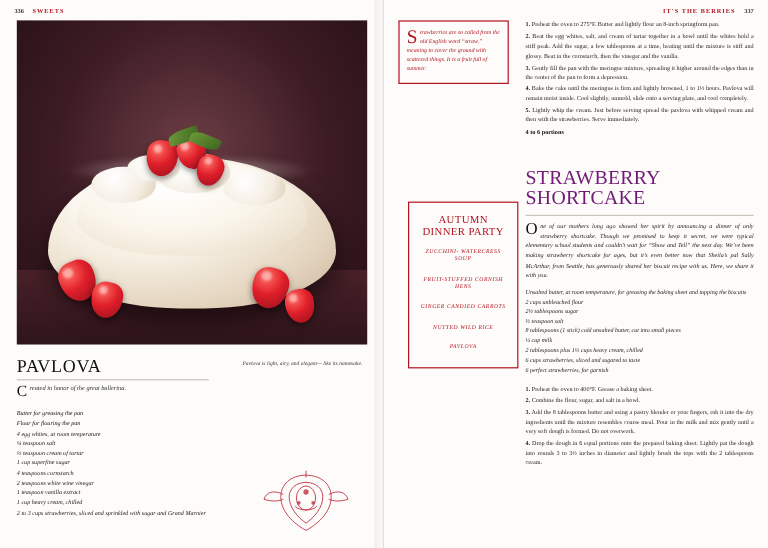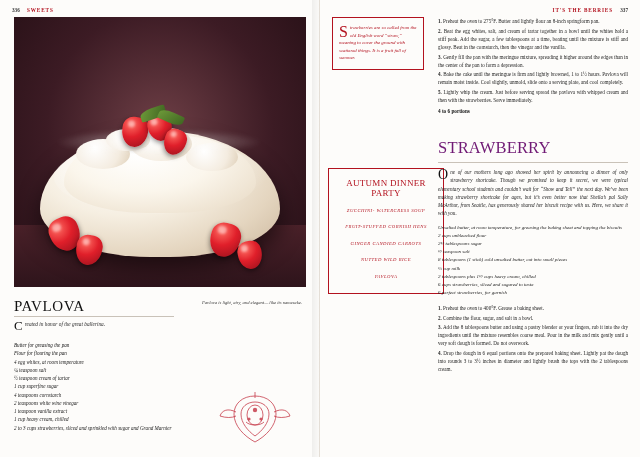--- a/index.html
+++ b/index.html
@@ -238,23 +238,23 @@
   .redbox .dropcap {
     float: left;
     font-size: 16px;
     line-height: 13px;
     padding: 1px 2px 0 0;
     font-style: normal;
     color: #b3121f;
   }
   .menu-box {
     position: absolute;
-    left: 8px;
+    left: 20px;
     top: 168px;
-    width: 116px;
+    width: 92px;
     border: 1.2px solid #b3121f;
     box-sizing: border-box;
     padding: 9px 6px 12px 6px;
     text-align: center;
   }
   .menu-box h3 {
     margin: 0 0 9px 0;
     font-size: 9px;
     line-height: 1.15;
     letter-spacing: 0.3px;
@@ -457,20 +457,21 @@
         <p><b>1.</b> <span>Preheat the oven to 275°F. Butter and lightly flour an 8-inch springform pan.</span></p>
         <p><b>2.</b> <span>Beat the egg whites, salt, and cream of tartar together in a bowl until the whites hold a stiff peak. Add the sugar, a few tablespoons at a time, beating until the mixture is stiff and glossy. Beat in the cornstarch, then the vinegar and the vanilla.</span></p>
         <p><b>3.</b> <span>Gently fill the pan with the meringue mixture, spreading it higher around the edges than in the center of the pan to form a depression.</span></p>
         <p><b>4.</b> <span>Bake the cake until the meringue is firm and lightly browned, 1 to 1½ hours. Pavlova will remain moist inside. Cool slightly, unmold, slide onto a serving plate, and cool completely.</span></p>
         <p><b>5.</b> <span>Lightly whip the cream. Just before serving spread the pavlova with whipped cream and then with the strawberries. Serve immediately.</span></p>
       </div>
       <div class="yield">4 to 6 portions</div>
 
       <h2 class="sc-title">
         <span>STRAWBERRY</span><br>
+        <span>SHORTCAKE</span>
       </h2>
       <div class="sc-rule"></div>
 
       <div class="sc-headnote">
         <span class="dropcap">O</span><span>ne of our mothers long ago showed her spirit by announcing a dinner of only strawberry shortcake. Though we promised to keep it secret, we were typical elementary school students and couldn’t wait for “Show and Tell” the next day. We’ve been making strawberry shortcake for ages, but it’s even better now that Sheila’s pal Sally McArthur, from Seattle, has generously shared her biscuit recipe with us. Here, we share it with you.</span>
       </div>
 
       <div class="sc-ing">
         <div>Unsalted butter, at room temperature, for greasing the baking sheet and topping the biscuits</div>
         <div>2 cups unbleached flour</div>

